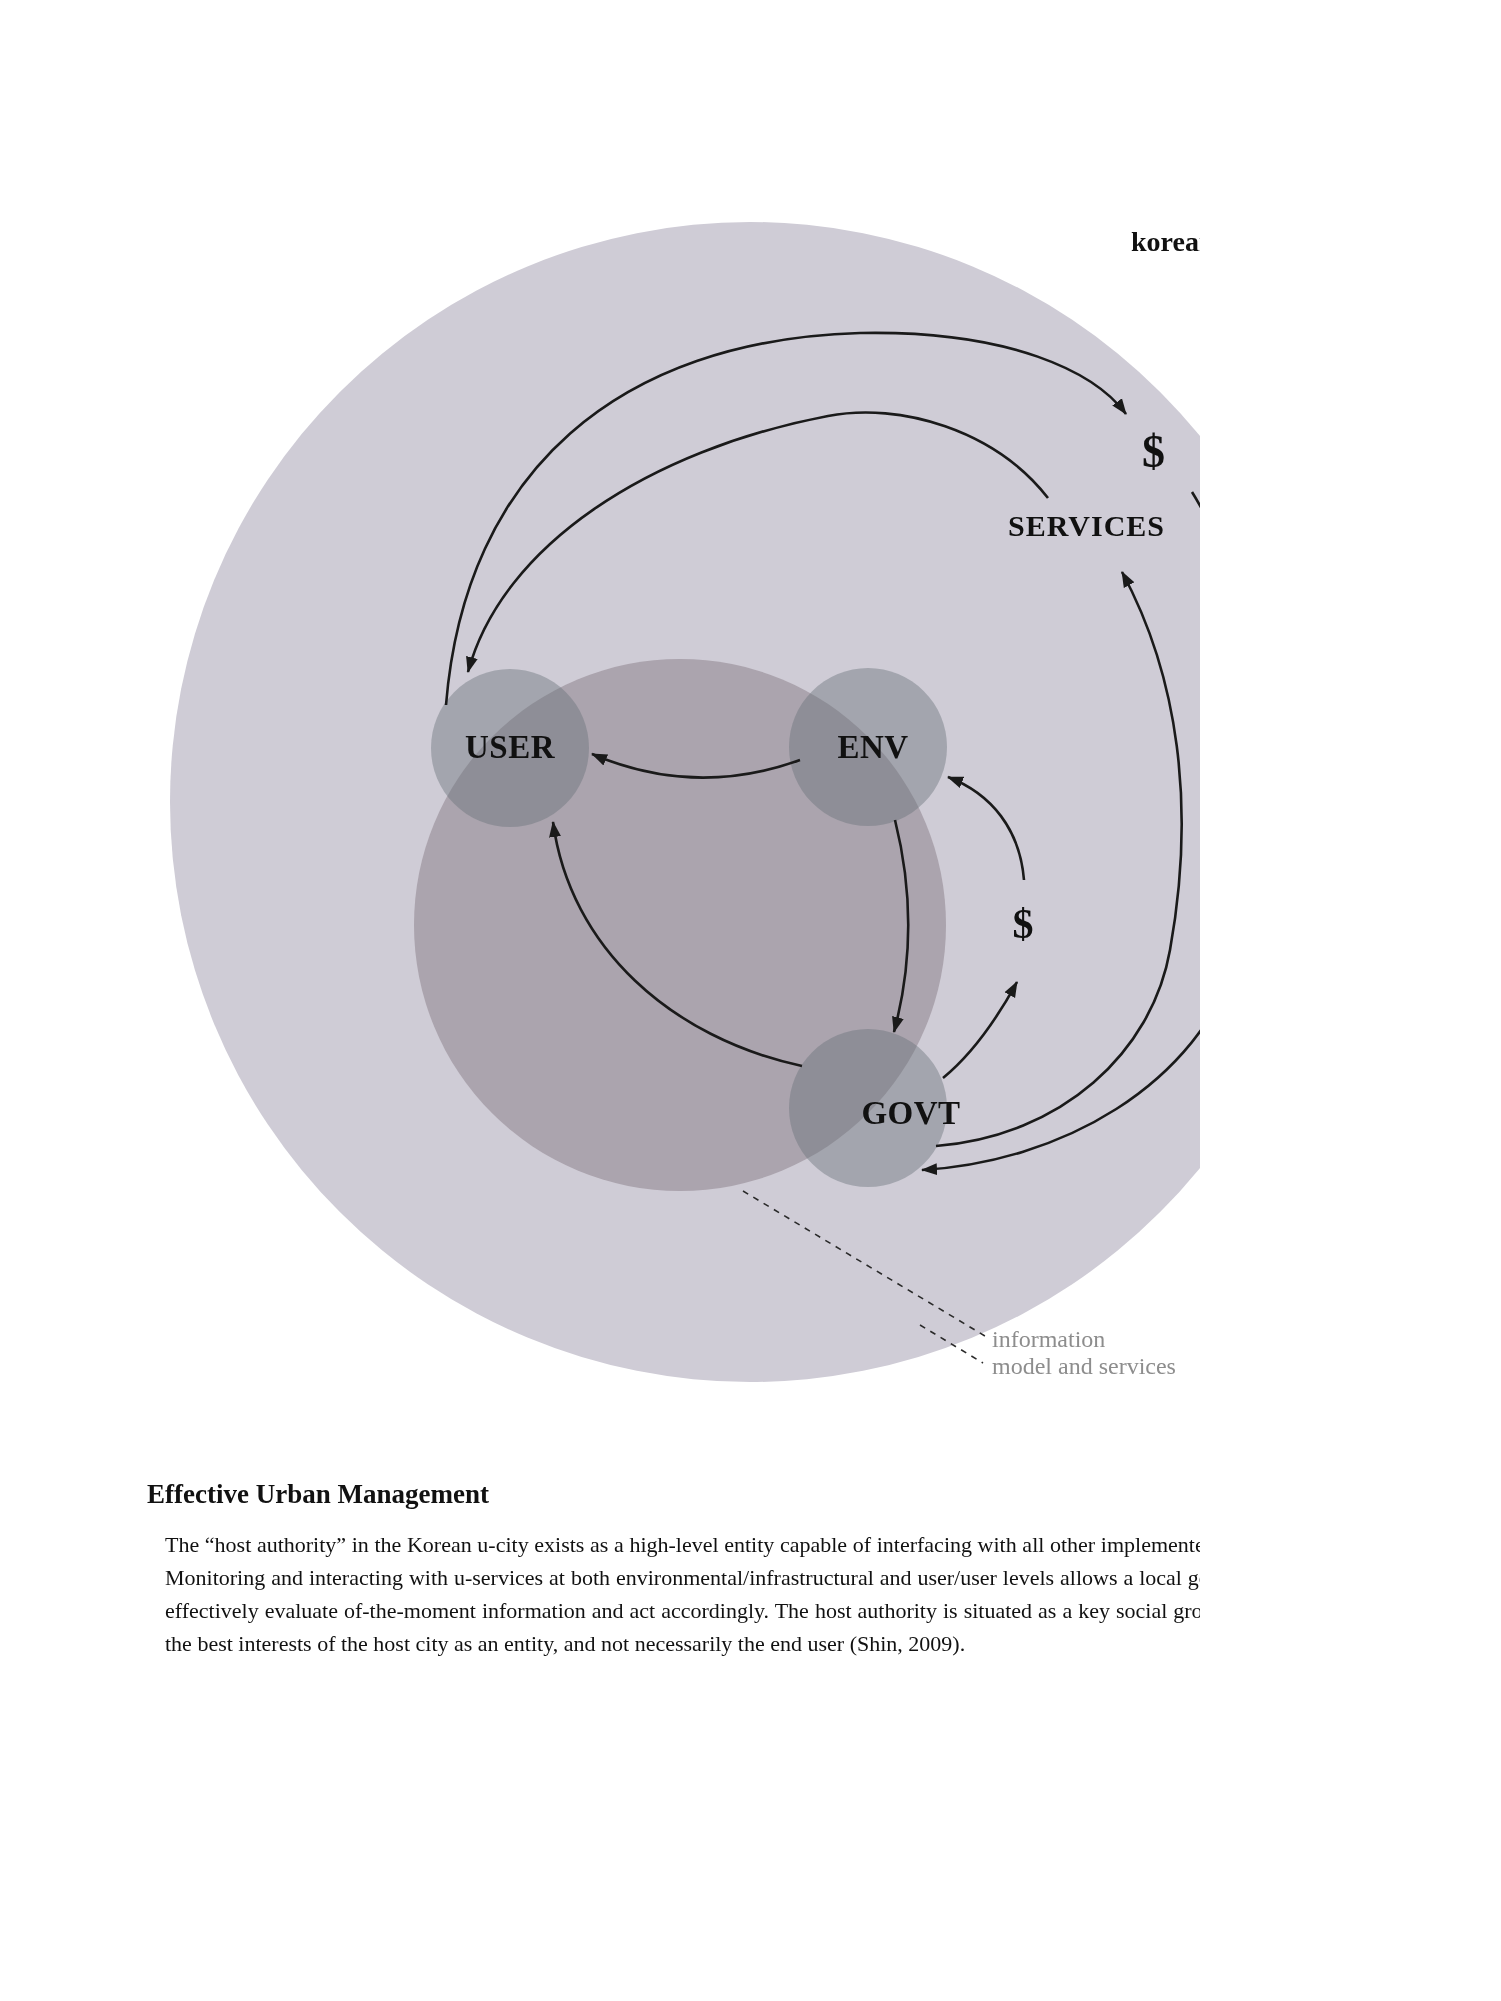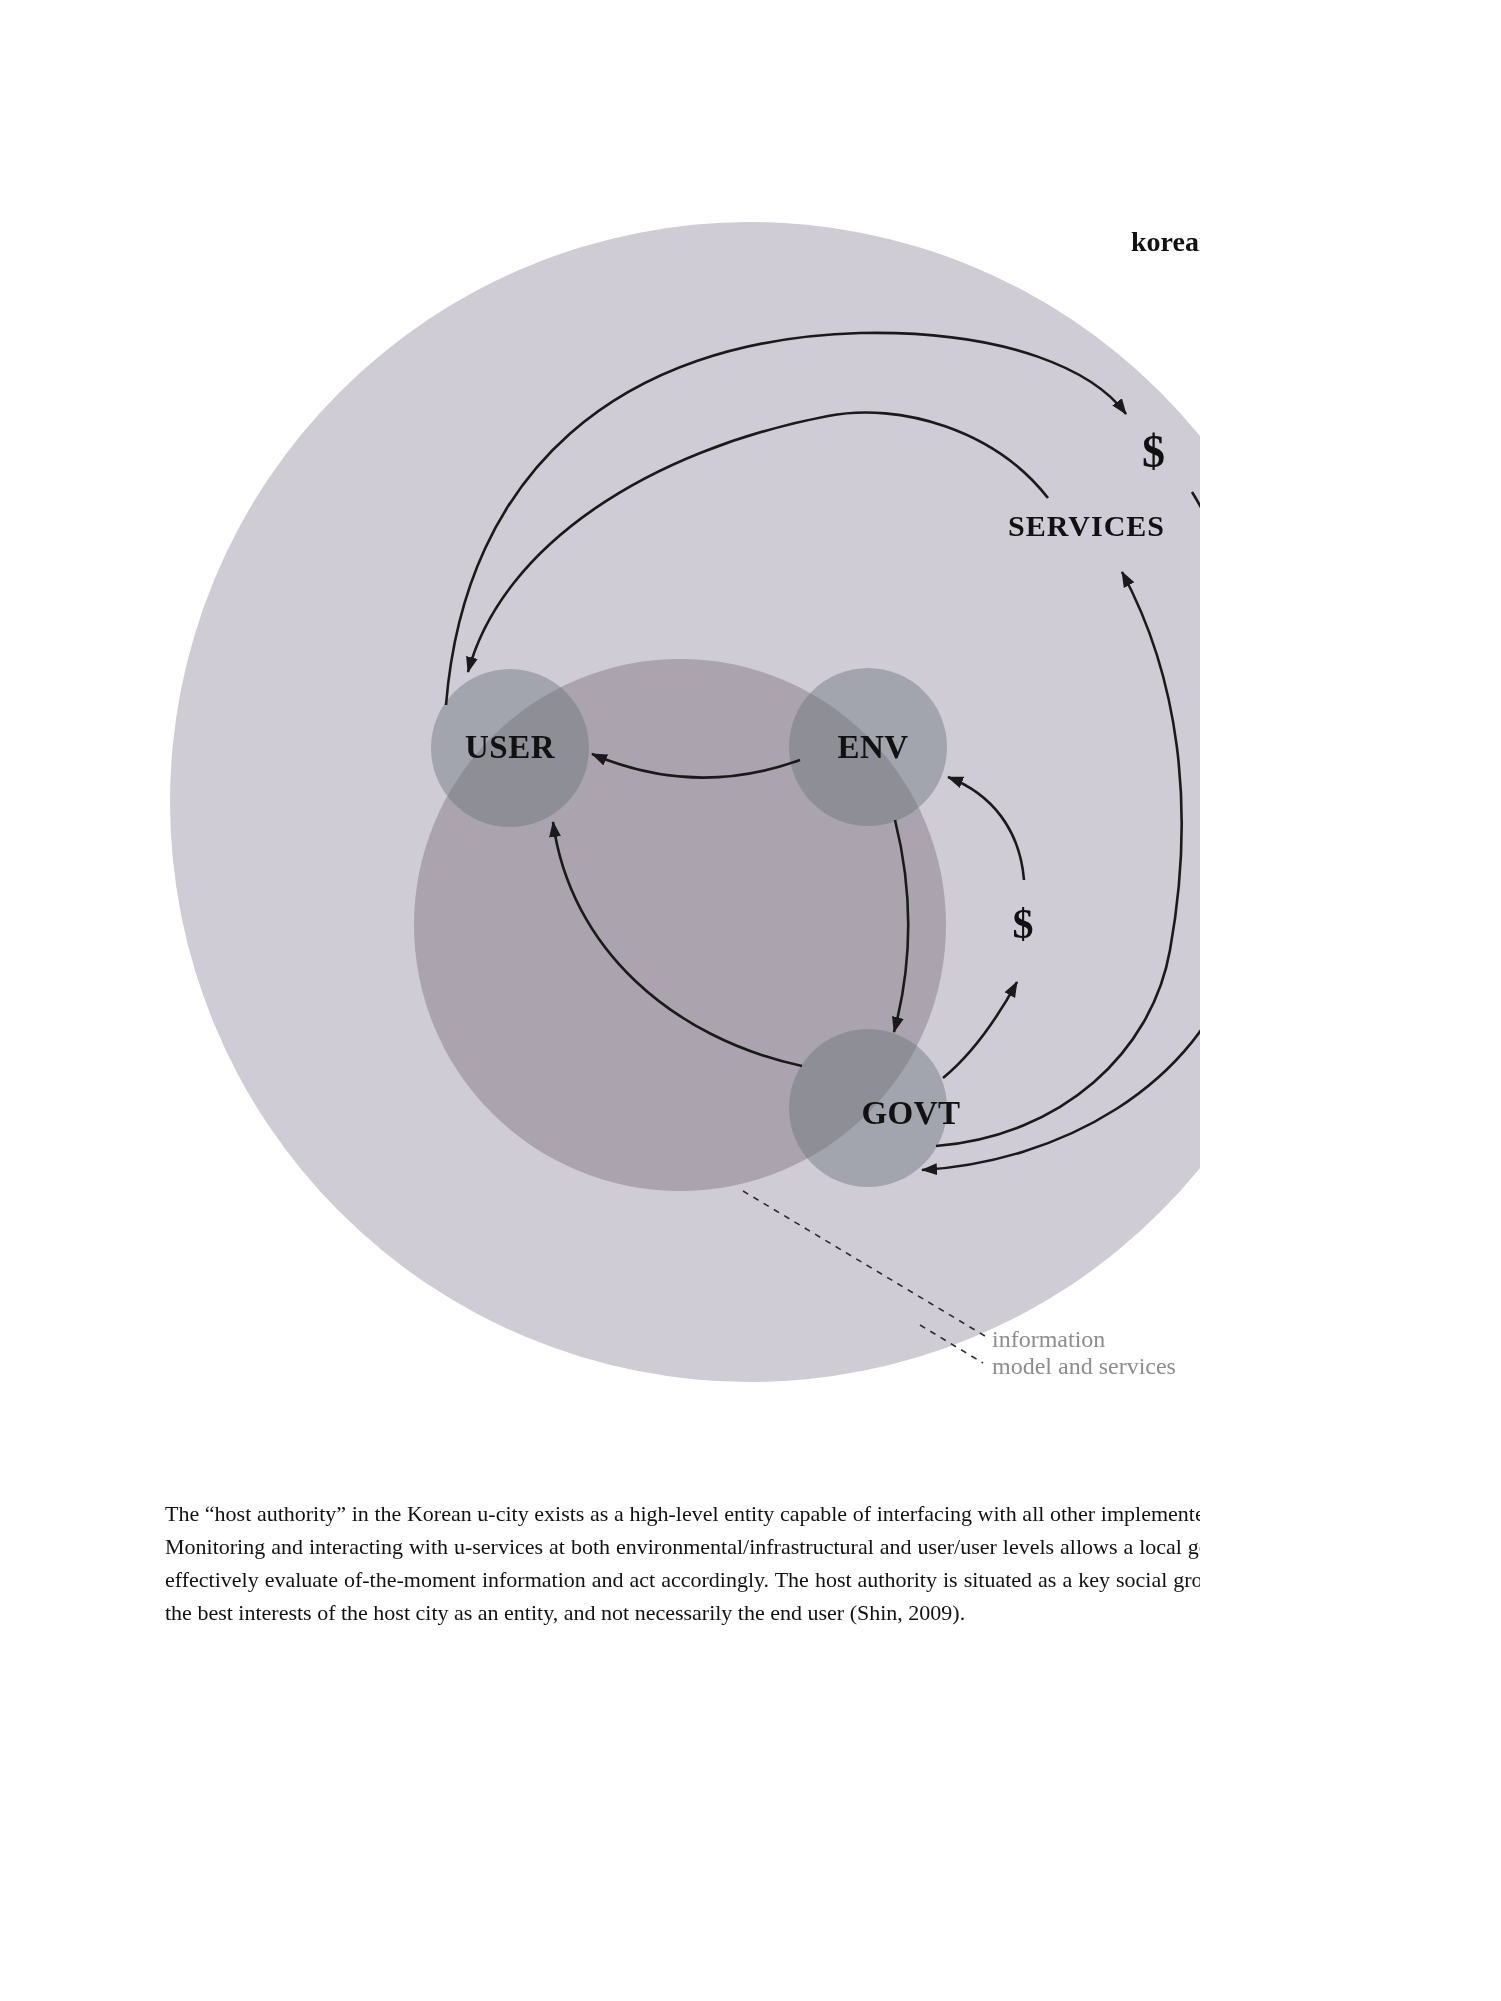--- a/index.html
+++ b/index.html
@@ -68,16 +68,17 @@
   <div class="lbl node-lbl user-lbl">USER</div>
   <div class="lbl node-lbl env-lbl">ENV</div>
   <div class="lbl node-lbl govt-lbl">GOVT</div>
 
   <div class="lbl dollar-inner-lbl">$</div>
 
   <div class="annot annot-info">information</div>
   <div class="annot annot-goods">model and services</div>
 
   <div class="caption">
+    <p class="caption-heading">Effective Urban Management</p>
     <p class="caption-body">The “host authority” in the Korean u-city exists as a high-level entity capable of interfacing with all other implemented u-services. Monitoring and interacting with u-services at both environmental/infrastructural and user/user levels allows a local government to effectively evaluate of-the-moment information and act accordingly. The host authority is situated as a key social group acting for the best interests of the host city as an entity, and not necessarily the end user (Shin, 2009).</p>
   </div>
 
 </div>
 
 </body></html>

